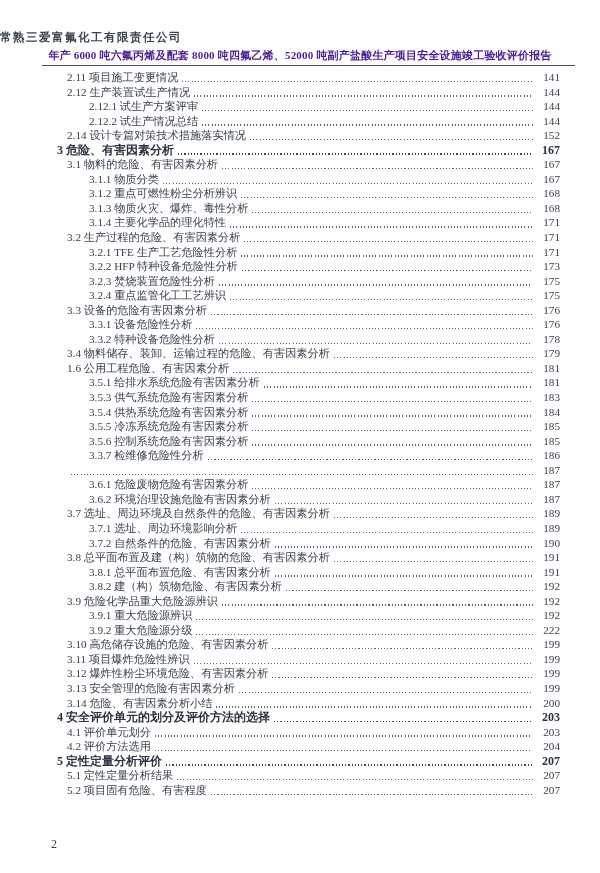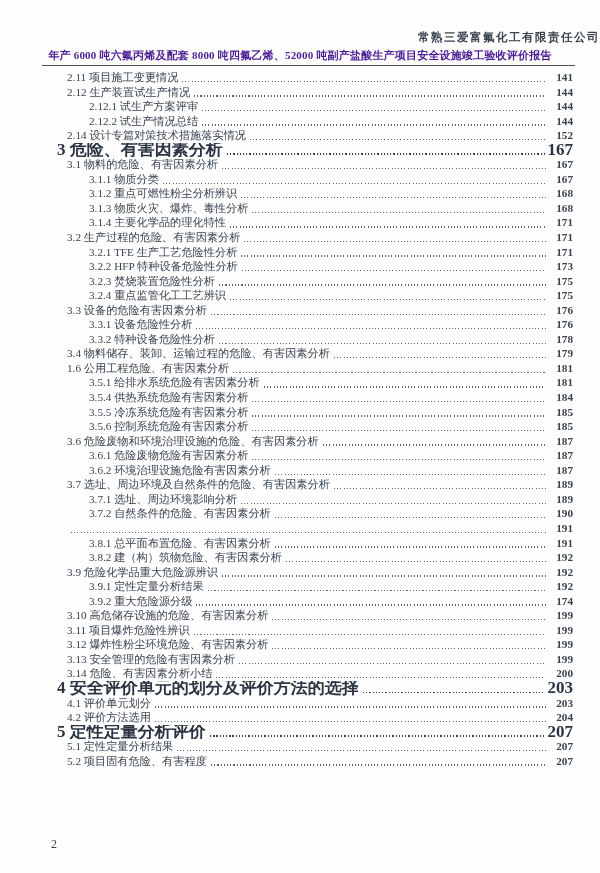--- a/index.html
+++ b/index.html
@@ -7,21 +7,21 @@
     width:600px;height:873px;
     background:#ffffff;
     font-family:"Liberation Serif","DejaVu Serif",serif;
     color:#39424f;
     position:relative;
     overflow:hidden;
   }
   .page{position:absolute;inset:0;background:#fefefe;}
   .hdr1{
     margin-top:30px;
-    text-align:right;
+    text-align:left;
     font-size:11.5px;
     font-weight:600;
     letter-spacing:1.5px;
     color:#3a4350;
     white-space:nowrap;
   }
   .hdr2{
     margin-top:3px;
     text-align:center;
     font-size:11px;
@@ -34,39 +34,39 @@
     margin:2px 25px 0 42px;
     border-bottom:1.7px solid #49525f;
   }
   .toc{margin-top:4px;}
   .toc-row{
     display:flex;
     align-items:baseline;
     height:14.55px;
     line-height:14.55px;
     font-size:11.2px;
-    padding-right:27px;
+    padding-right:40px;
     color:#39424f;
   }
-  .toc-row.l1{padding-left:57px;font-weight:700;font-size:17px;color:#2b3442;}
+  .toc-row.l1{padding-left:57px;font-weight:700;font-size:12px;color:#2b3442;}
   .toc-row.l2{padding-left:67px;}
   .toc-row.l3{padding-left:89px;}
   .lab{white-space:nowrap;overflow:hidden;}
   .dots{
     flex:1;
     height:1.3px;
     min-width:8px;
     margin:0 3px 2.5px 4px;
     align-self:flex-end;
     background-image:repeating-linear-gradient(to right,#5c6672 0,#5c6672 1.1px,transparent 1.1px,transparent 3.2px);
   }
   .toc-row.l1 .dots{
     background-image:repeating-linear-gradient(to right,#39424f 0,#39424f 1.3px,transparent 1.3px,transparent 3.2px);
   }
-  .pg{min-width:24px;text-align:right;white-space:nowrap;font-weight:bold;}
+  .pg{min-width:24px;text-align:right;white-space:nowrap;}
   .footer{
     position:absolute;
     left:51px;
     top:837px;
     font-size:12px;
     color:#39424f;
   }
 </style>
 </head>
 <body>
@@ -180,36 +180,45 @@
         <span class="lab">1.6 公用工程危险、有害因素分析</span>
         <span class="dots"></span>
         <span class="pg">181</span>
       </div>
       <div class="toc-row l3">
         <span class="lab">3.5.1 给排水系统危险有害因素分析</span>
         <span class="dots"></span>
         <span class="pg">181</span>
       </div>
       <div class="toc-row l3">
+        <span class="lab">3.5.3 供气系统危险有害因素分析</span>
+        <span class="dots"></span>
+        <span class="pg">183</span>
+      </div>
+      <div class="toc-row l3">
         <span class="lab">3.5.4 供热系统危险有害因素分析</span>
         <span class="dots"></span>
         <span class="pg">184</span>
       </div>
       <div class="toc-row l3">
         <span class="lab">3.5.5 冷冻系统危险有害因素分析</span>
         <span class="dots"></span>
         <span class="pg">185</span>
       </div>
       <div class="toc-row l3">
         <span class="lab">3.5.6 控制系统危险有害因素分析</span>
         <span class="dots"></span>
         <span class="pg">185</span>
       </div>
-      <div class="toc-row l2">
-        <span class="lab">3.6 危险废物和环境治理设施的危险、有害因素分析</span>
+      <div class="toc-row l3">
+        <span class="lab">3.3.7 检维修危险性分析</span>
+        <span class="dots"></span>
+        <span class="pg">186</span>
+      </div>
+      <div class="toc-row l2">
         <span class="dots"></span>
         <span class="pg">187</span>
       </div>
       <div class="toc-row l3">
         <span class="lab">3.6.1 危险废物危险有害因素分析</span>
         <span class="dots"></span>
         <span class="pg">187</span>
       </div>
       <div class="toc-row l3">
         <span class="lab">3.6.2 环境治理设施危险有害因素分析</span>
@@ -225,47 +234,48 @@
         <span class="lab">3.7.1 选址、周边环境影响分析</span>
         <span class="dots"></span>
         <span class="pg">189</span>
       </div>
       <div class="toc-row l3">
         <span class="lab">3.7.2 自然条件的危险、有害因素分析</span>
         <span class="dots"></span>
         <span class="pg">190</span>
       </div>
       <div class="toc-row l2">
+        <span class="lab">3.8 总平面布置及建（构）筑物的危险、有害因素分析</span>
         <span class="dots"></span>
         <span class="pg">191</span>
       </div>
       <div class="toc-row l3">
         <span class="lab">3.8.1 总平面布置危险、有害因素分析</span>
         <span class="dots"></span>
         <span class="pg">191</span>
       </div>
       <div class="toc-row l3">
         <span class="lab">3.8.2 建（构）筑物危险、有害因素分析</span>
         <span class="dots"></span>
         <span class="pg">192</span>
       </div>
       <div class="toc-row l2">
         <span class="lab">3.9 危险化学品重大危险源辨识</span>
         <span class="dots"></span>
         <span class="pg">192</span>
       </div>
       <div class="toc-row l3">
-        <span class="lab">3.9.1 定性定量分析结果</span>
+        <span class="lab">3.9.1 重大危险源辨识</span>
         <span class="dots"></span>
         <span class="pg">192</span>
       </div>
       <div class="toc-row l3">
         <span class="lab">3.9.2 重大危险源分级</span>
         <span class="dots"></span>
-        <span class="pg">174</span>
+        <span class="pg">222</span>
       </div>
       <div class="toc-row l2">
         <span class="lab">3.10 高危储存设施的危险、有害因素分析</span>
         <span class="dots"></span>
         <span class="pg">199</span>
       </div>
       <div class="toc-row l2">
         <span class="lab">3.11 项目爆炸危险性辨识</span>
         <span class="dots"></span>
         <span class="pg">199</span>

